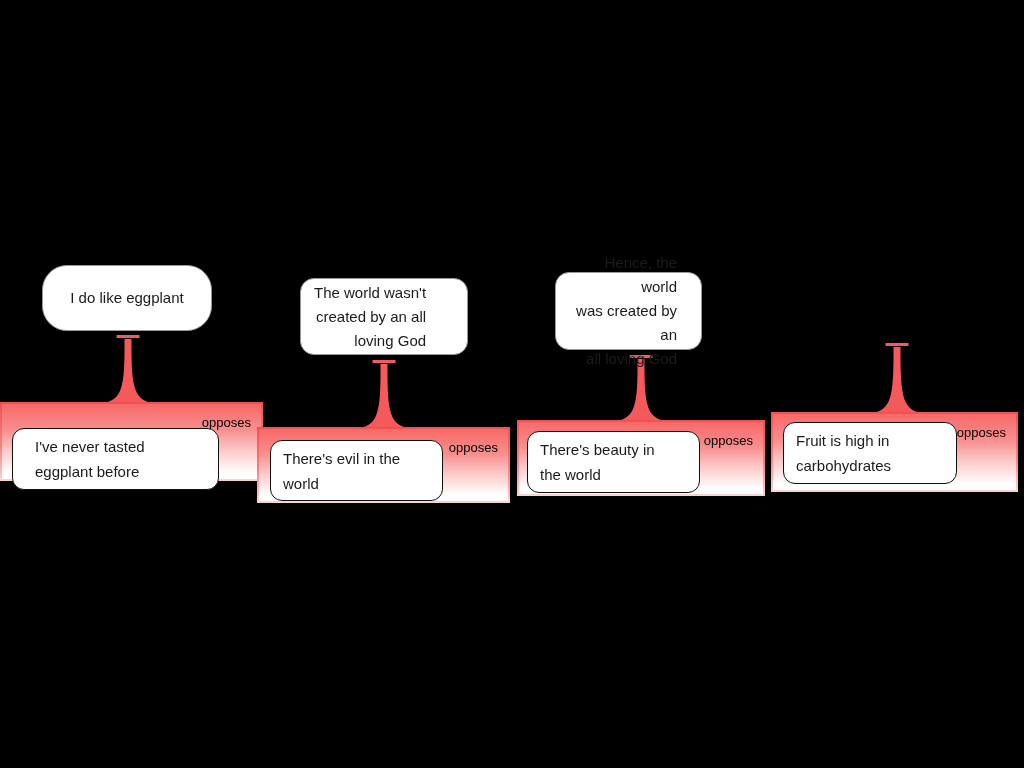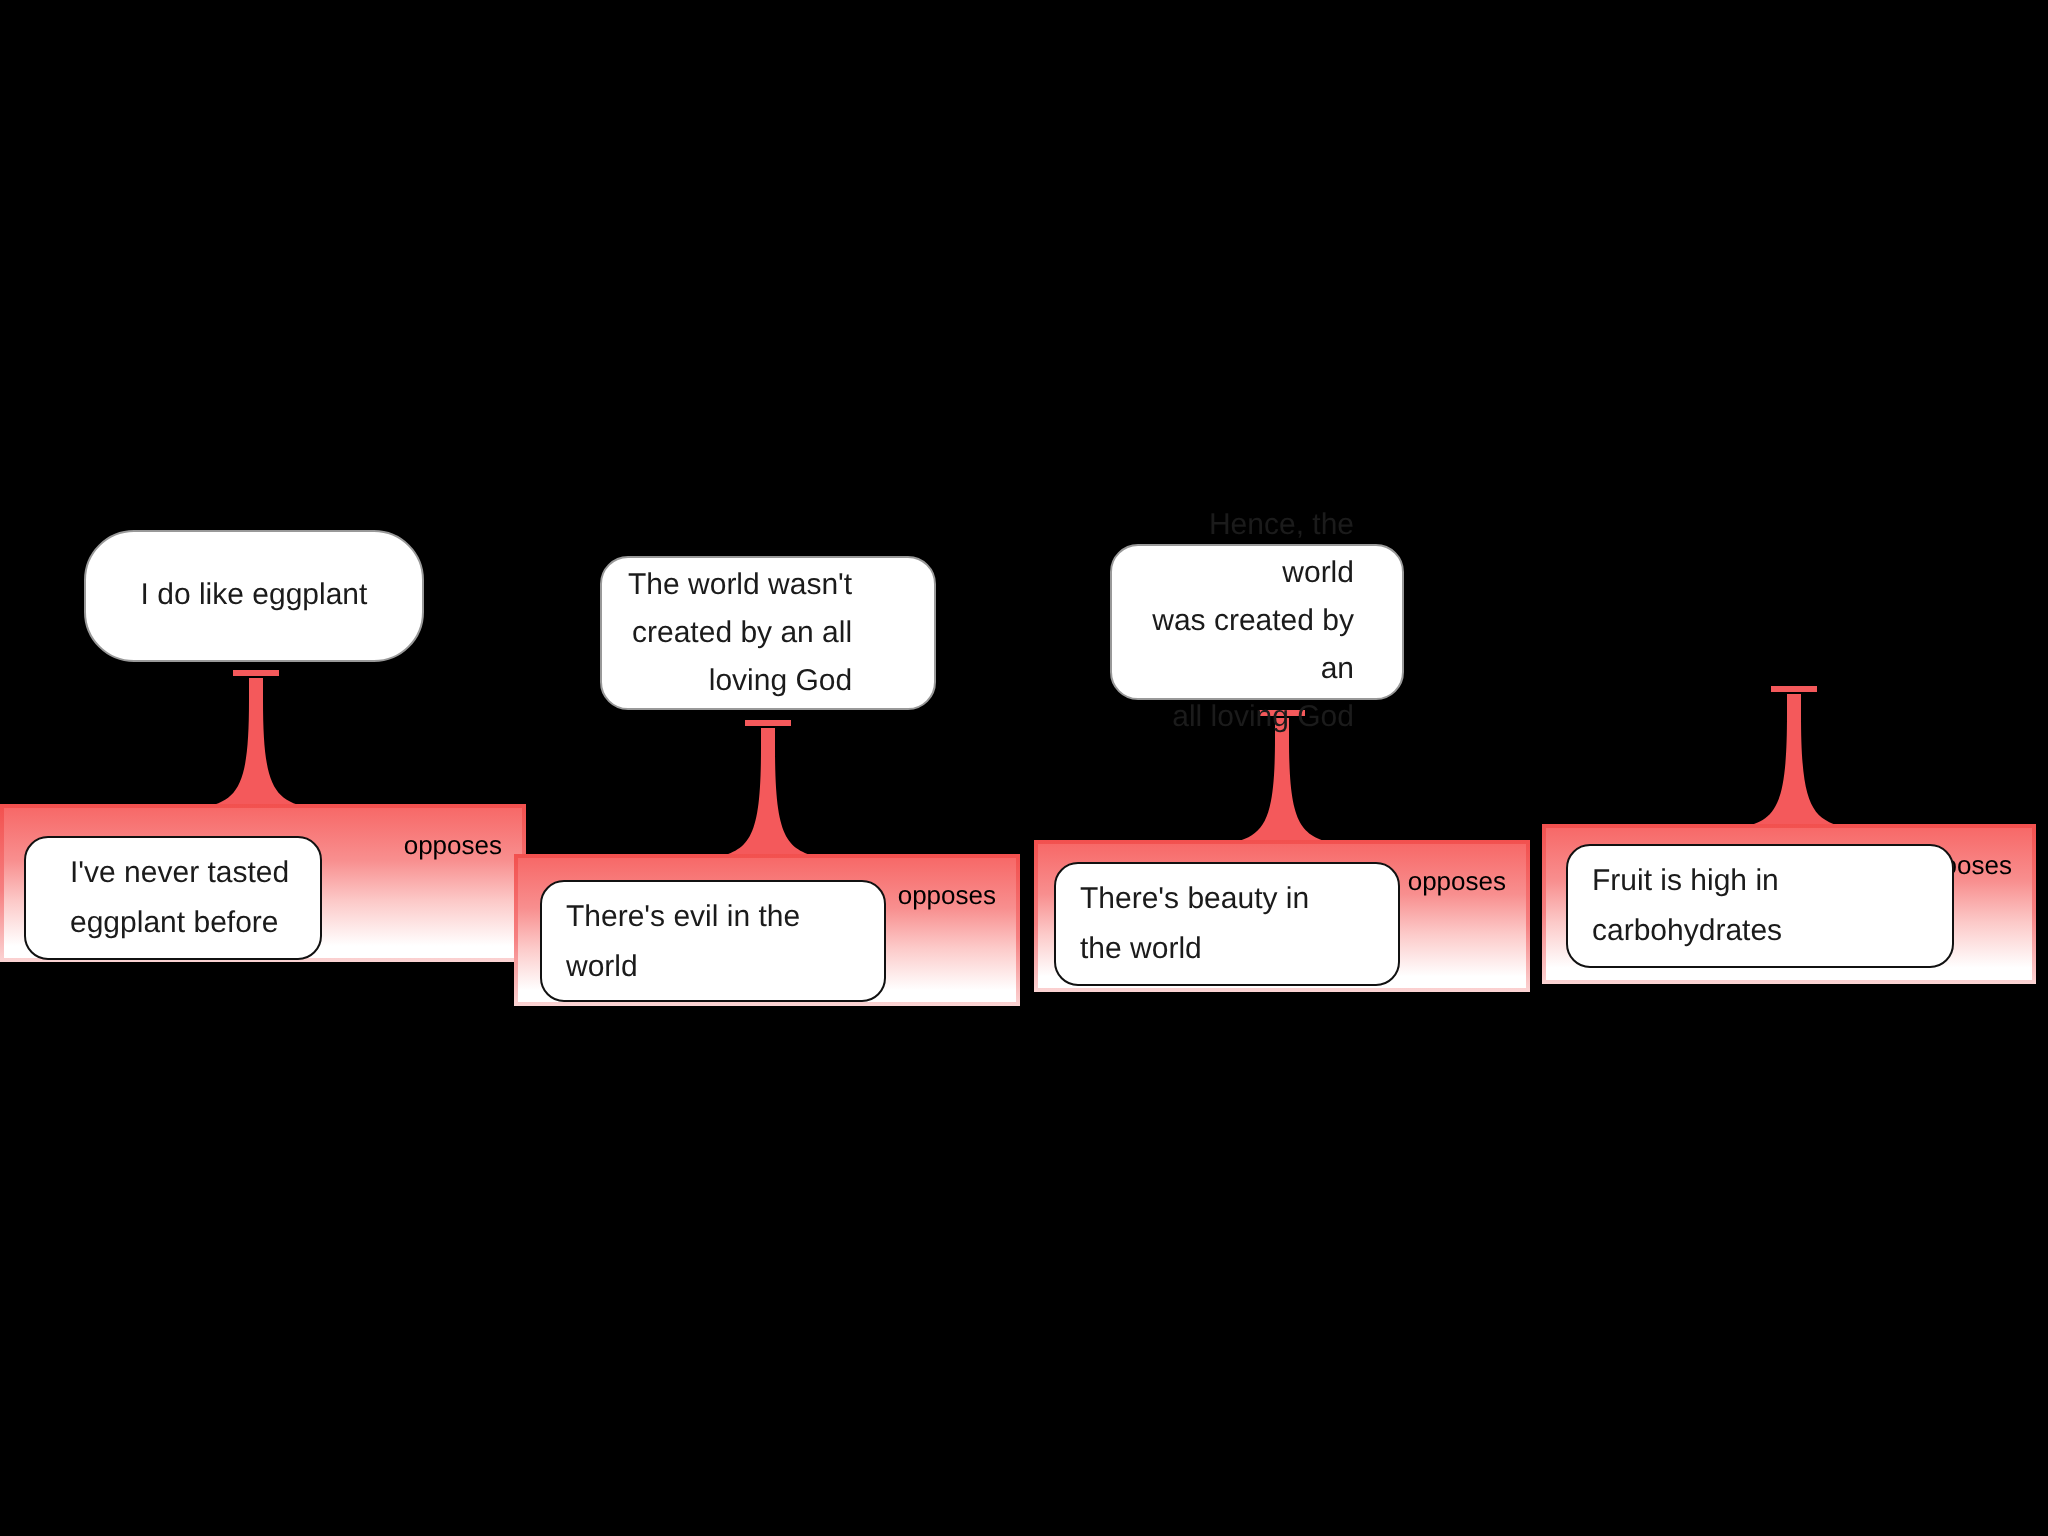--- a/index.html
+++ b/index.html
@@ -26,33 +26,33 @@
     position:absolute;top:11px;right:10px;font-size:13px;color:#000;
   }
   .objection{
     position:absolute;background:#fff;border:1.5px solid #111;border-radius:12px;
     display:flex;align-items:center;font-size:15px;line-height:25px;
     white-space:pre-line;padding:0 8px 0 12px;box-sizing:border-box;text-align:left;
   }
   
   .g1-claim{left:42px;top:265px;width:170px;height:66px;border-radius:25px;}
   .g1-group{left:0px;top:402px;width:263px;height:79px;}
-  .g1-obj{left:12px;top:418px;width:149px;height:62px;padding-left:22px;}
+  .g1-obj{left:12px;top:428px;width:207px;height:62px;padding-left:22px;}
   
   .g2-claim{left:300px;top:278px;width:168px;height:77px;}
   .g2-group{left:257px;top:427px;width:253px;height:76px;}
   .g2-obj{left:270px;top:440px;width:173px;height:61px;}
   
   .g3-claim{left:555px;top:272px;width:147px;height:78px;}
   .g3-group{left:517px;top:420px;width:248px;height:76px;}
   .g3-obj{left:527px;top:431px;width:173px;height:62px;}
   
   .g4-claim{left:812px;top:273px;width:173px;height:65px;}
   .g4-group{left:771px;top:412px;width:247px;height:80px;}
-  .g4-obj{left:783px;top:422px;width:194px;height:62px;}
+  .g4-obj{left:783px;top:422px;width:174px;height:62px;}
 </style>
 </head>
 <body>
 
 <div class="stage">
 
   <svg class="edge-layer" viewBox="0 0 1024 768">
 
     <rect x="116.5" y="335" width="23" height="3" fill="#f4595b"></rect>
     <path d="M124.5 339 L124.5 350 C124.5 394 119 400 101 404 L155 404 C137 400 131.5 394 131.5 350 L131.5 339 Z" fill="#f4595b"></path>

